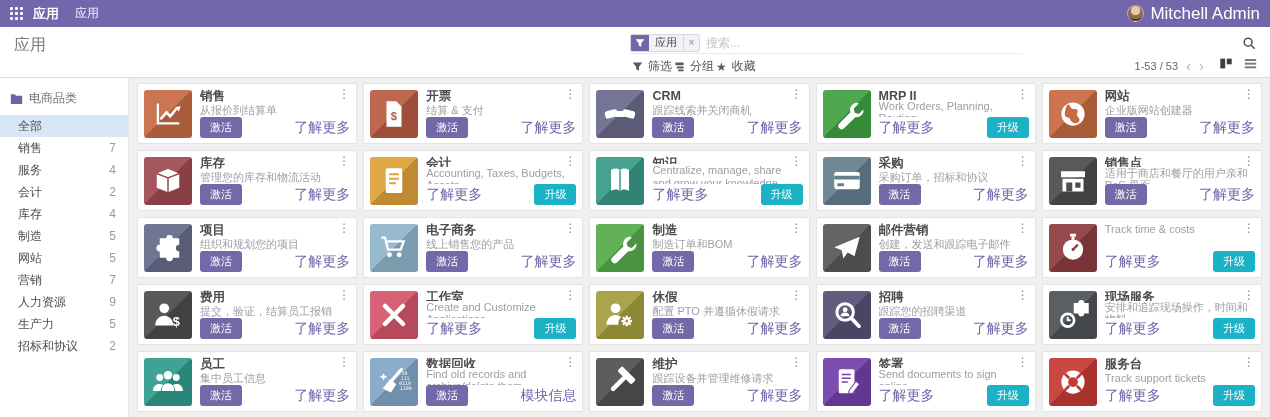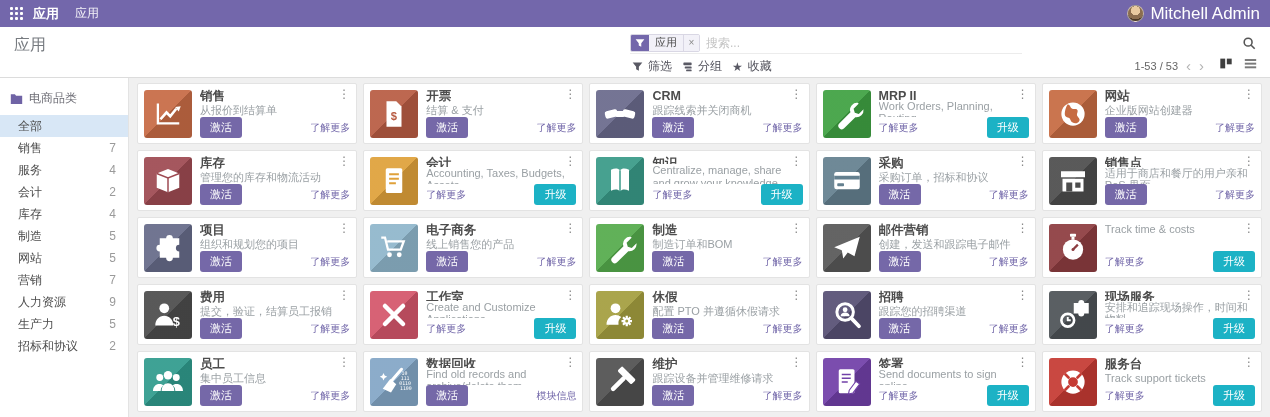--- a/index.html
+++ b/index.html
@@ -21,21 +21,21 @@
   .page-title { position:absolute; left:14px; top:8px; font-size:16px; color:#777b80; }
   .search-box { position:absolute; left:630px; top:5px; width:392px; height:22px; display:flex; align-items:center; gap:6px; border-bottom:1px solid #ececec; }
   .facet { display:flex; align-items:stretch; border:1px solid #d9d7e4; border-radius:2px; overflow:hidden; height:18px; }
   .facet-icon { background:#7367ab; color:#fff; width:18px; display:flex; align-items:center; justify-content:center; }
   .facet-icon svg { width:10px; height:10px; }
   .facet-label { background:#f2f1f8; padding:0 6px; display:flex; align-items:center; font-size:11px; color:#4c4c4c; }
   .facet-x { background:#f2f1f8; border-left:1px solid #d9d7e4; width:16px; display:flex; align-items:center; justify-content:center; color:#8a8a8a; font-size:10px; cursor:pointer; }
   .search-input { border:none; outline:none; flex:1; font-size:12px; color:#555; background:transparent; }
   .search-input::placeholder { color:#c4c4c4; }
   .global-search-icon { position:absolute; right:14px; top:9px; color:#555; cursor:pointer; }
-  .cp-row2 { position:absolute; left:632px; top:31px; display:flex; gap:10px; align-items:center; }
+  .cp-row2 { position:absolute; left:632px; top:31px; display:flex; gap:2px; align-items:center; }
   .cp-btn { display:flex; align-items:center; gap:5px; font-size:12px; color:#50505a; cursor:pointer; }
   .cp-btn svg, .cp-btn .star { color:#595964; }
   .star { font-size:12px; }
   .pager { position:absolute; right:66px; top:33px; display:flex; align-items:center; gap:8px; font-size:11px; color:#666; }
   .pager .chev { color:#b3b3b3; font-size:15px; line-height:10px; cursor:pointer; }
   .view-switch { position:absolute; right:12px; top:30px; display:flex; gap:10px; align-items:center; }
   .vs-btn { cursor:pointer; display:flex; }
   .vs-kanban { color:#3f3f3f; }
   .vs-list { color:#7a7a7a; }
 
@@ -56,21 +56,21 @@
                background-image: linear-gradient(135deg, rgba(255,255,255,.07) 0 50%, rgba(0,0,0,.14) 50%); }
   .card-icon svg { width:36px; height:36px; }
   .card-body { flex:1; display:flex; flex-direction:column; min-width:0; }
   .card-title { font-size:12.5px; font-weight:bold; color:#4c4c4c; line-height:15px; padding-right:14px; white-space:nowrap; overflow:hidden; }
   .card-sub { font-size:11px; color:#9aa0a4; line-height:12.5px; max-height:25px; overflow:hidden; }
   .kebab { position:absolute; top:3px; right:6px; color:#8a8a8a; font-size:12px; cursor:pointer; }
   .card-actions { margin-top:auto; display:flex; align-items:center; }
   .btn { border:none; border-radius:3px; color:#fff; font-size:11px; padding:3px 10px; cursor:pointer; font-family:Liberation Sans, sans-serif; }
   .btn-activate { background: var(--primary, #7568a8); }
   .btn-upgrade { background: var(--upgrade, #1cb2c5); }
-  .card-link { color: var(--link, #7065a8); font-size:10px; cursor:pointer; text-decoration:none; }
+  .card-link { color: var(--link, #7065a8); font-size:14px; cursor:pointer; text-decoration:none; }
   .ml { margin-left:auto; }
 </style>
 </head>
 <body>
 
 <div class="navbar">
   <div class="nav-grid">
       <i></i>
       <i></i>
       <i></i>

